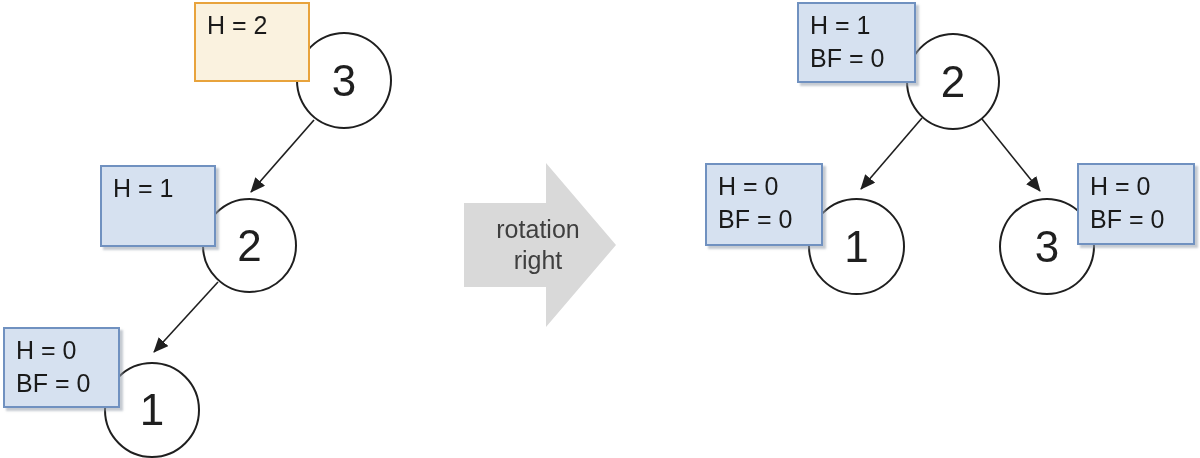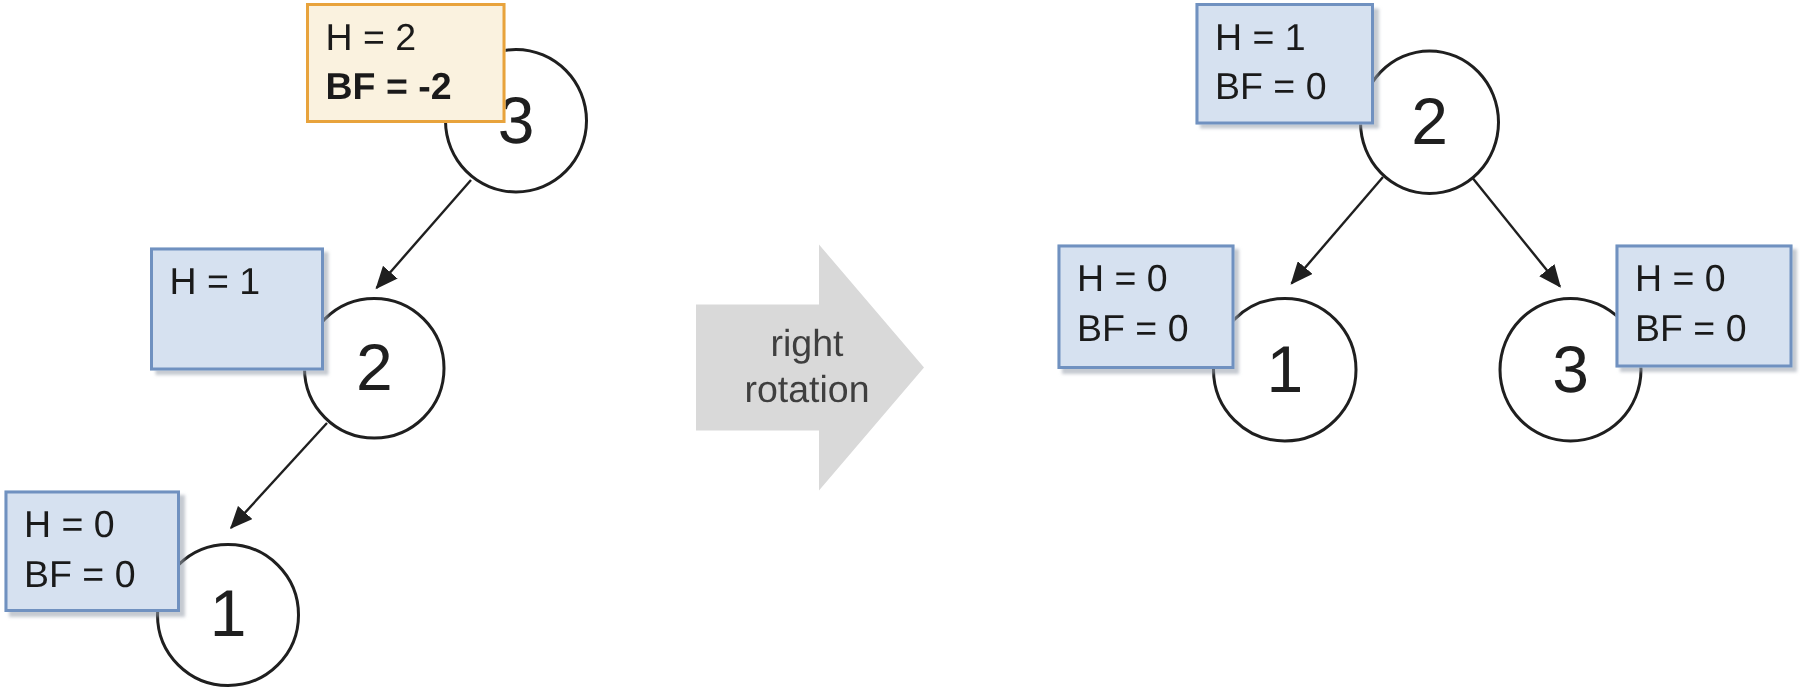--- a/index.html
+++ b/index.html
@@ -115,27 +115,26 @@
       </marker>
     </defs>
     <line class="edge" x1="314" y1="120" x2="251" y2="192" marker-end="url(#ah)"></line>
     <line class="edge" x1="218" y1="282" x2="154" y2="352" marker-end="url(#ah)"></line>
     <line class="edge" x1="922" y1="118" x2="861" y2="189" marker-end="url(#ah)"></line>
     <line class="edge" x1="982" y1="119" x2="1040" y2="191" marker-end="url(#ah)"></line>
     <path class="rotation-arrow" d="M464,203 H546 V163 L616,245 L546,327 V287 H464 Z"></path>
   </svg>
 
   <div class="rotation-label">
+    <div>rotation</div>
     <div>right</div>
-    <div>rotation</div>
   </div>
 
-  <div class="label-box alert" style="left:204px;top:2px;width:133px;height:80px">
+  <div class="label-box alert" style="left:194px;top:2px;width:116px;height:80px">
     <div>H = 2</div>
-    <div class="bf-bold">BF = -2</div>
   </div>
   <div class="label-box" style="left:100px;top:165px;width:116px;height:82px">
     <div>H = 1</div>
   </div>
   <div class="label-box" style="left:3px;top:327px;width:117px;height:81px">
     <div>H = 0</div>
     <div>BF = 0</div>
   </div>
   <div class="label-box" style="left:797px;top:2px;width:119px;height:81px">
     <div>H = 1</div>

